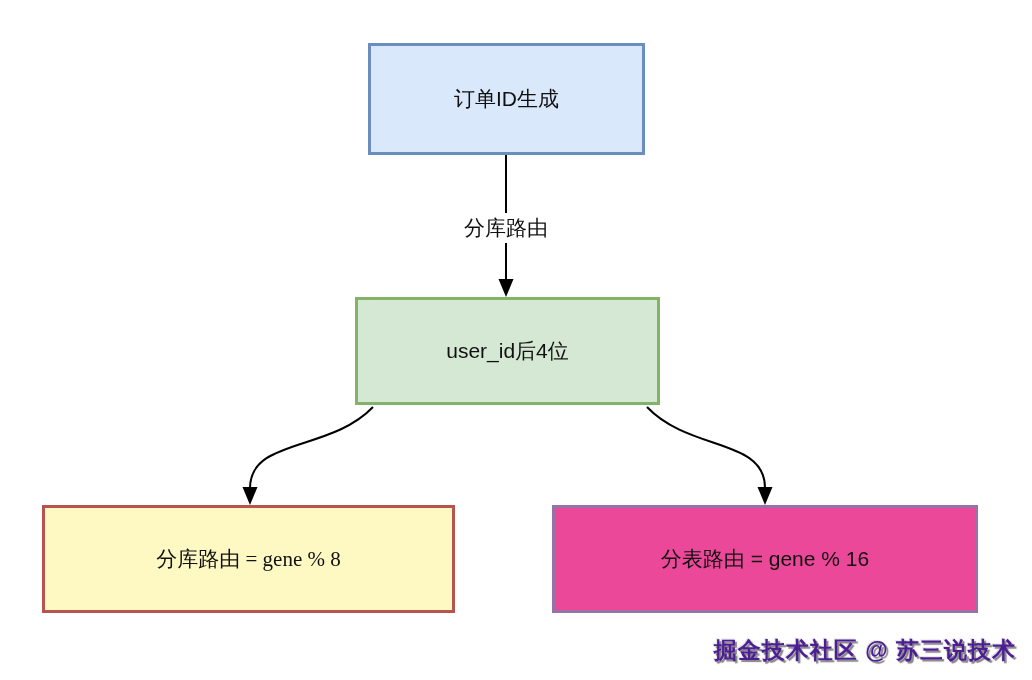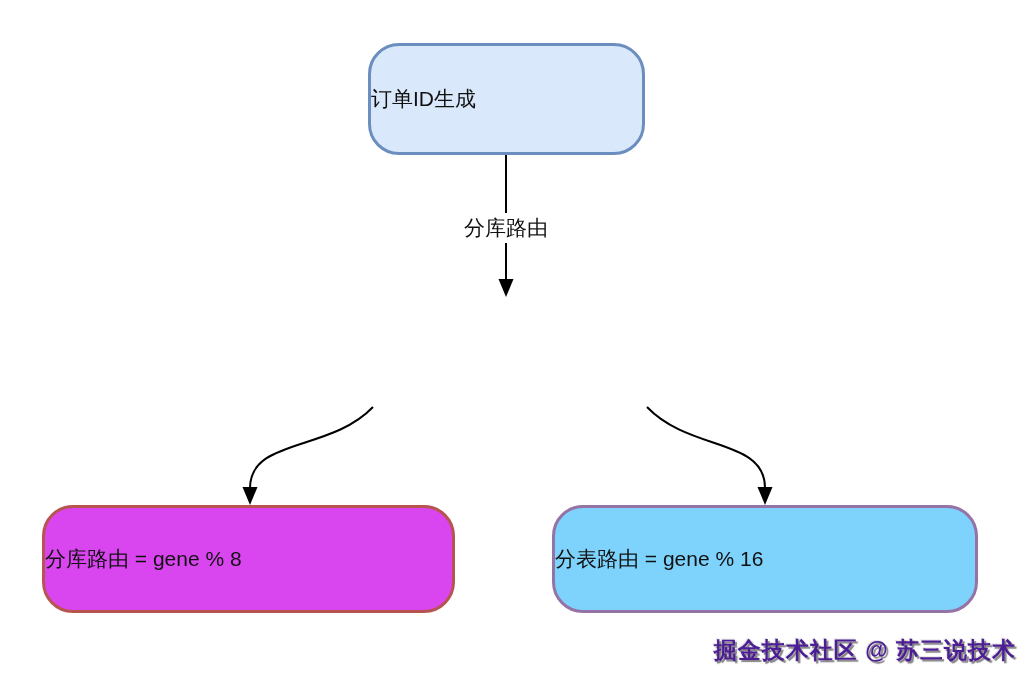--- a/index.html
+++ b/index.html
@@ -20,33 +20,32 @@
     left: 0;
     top: 0;
     width: 1032px;
     height: 680px;
   }
   .node {
     position: absolute;
     box-sizing: border-box;
     display: flex;
     align-items: center;
-    justify-content: flex-start;
+    justify-content: center;
     border-style: solid;
     border-width: 3px;
     font-size: 21px;
     color: #111111;
     text-align: center;
     white-space: nowrap;
-    border-radius: 31px;
   }
   .node-blue   { background: #dae8fc; border-color: #6c8ebf; }
   .node-green  { background: #d5e8d4; border-color: #82b366; }
-  .node-red    { background: #d946ef; border-color: #b85450; }
-  .node-purple { background: #7dd3fc; border-color: #9673a6; }
+  .node-red    { background: #fef9c3; border-color: #b85450; font-family: Liberation Serif, serif; }
+  .node-purple { background: #ec4899; border-color: #9673a6; }
 
   .node-order  { left: 368px; top: 43px;  width: 277px; height: 112px; }
   .node-gene   { left: 355px; top: 297px; width: 305px; height: 108px; }
   .node-db     { left: 42px;  top: 505px; width: 413px; height: 108px; }
   .node-table  { left: 552px; top: 505px; width: 426px; height: 108px; }
 
   .edge-label {
     position: absolute;
     left: 506px;
     top: 228px;
@@ -84,20 +83,23 @@
     <polygon points="250,505 242.5,487 257.5,487" fill="#000000"></polygon>
 
     <path d="M 647 407 C 690 452, 765 438, 765 488" fill="none" stroke="#000000" stroke-width="2"></path>
     <polygon points="765,505 757.5,487 772.5,487" fill="#000000"></polygon>
   </svg>
 
   <div class="node node-blue node-order">
     <span>订单ID生成</span>
   </div>
 
+  <div class="node node-green node-gene">
+    <span>user_id后4位</span>
+  </div>
 
   <div class="node node-red node-db">
     <span>分库路由 = gene % 8</span>
   </div>
 
   <div class="node node-purple node-table">
     <span>分表路由 = gene % 16</span>
   </div>
 
   <div class="edge-label">分库路由</div>

